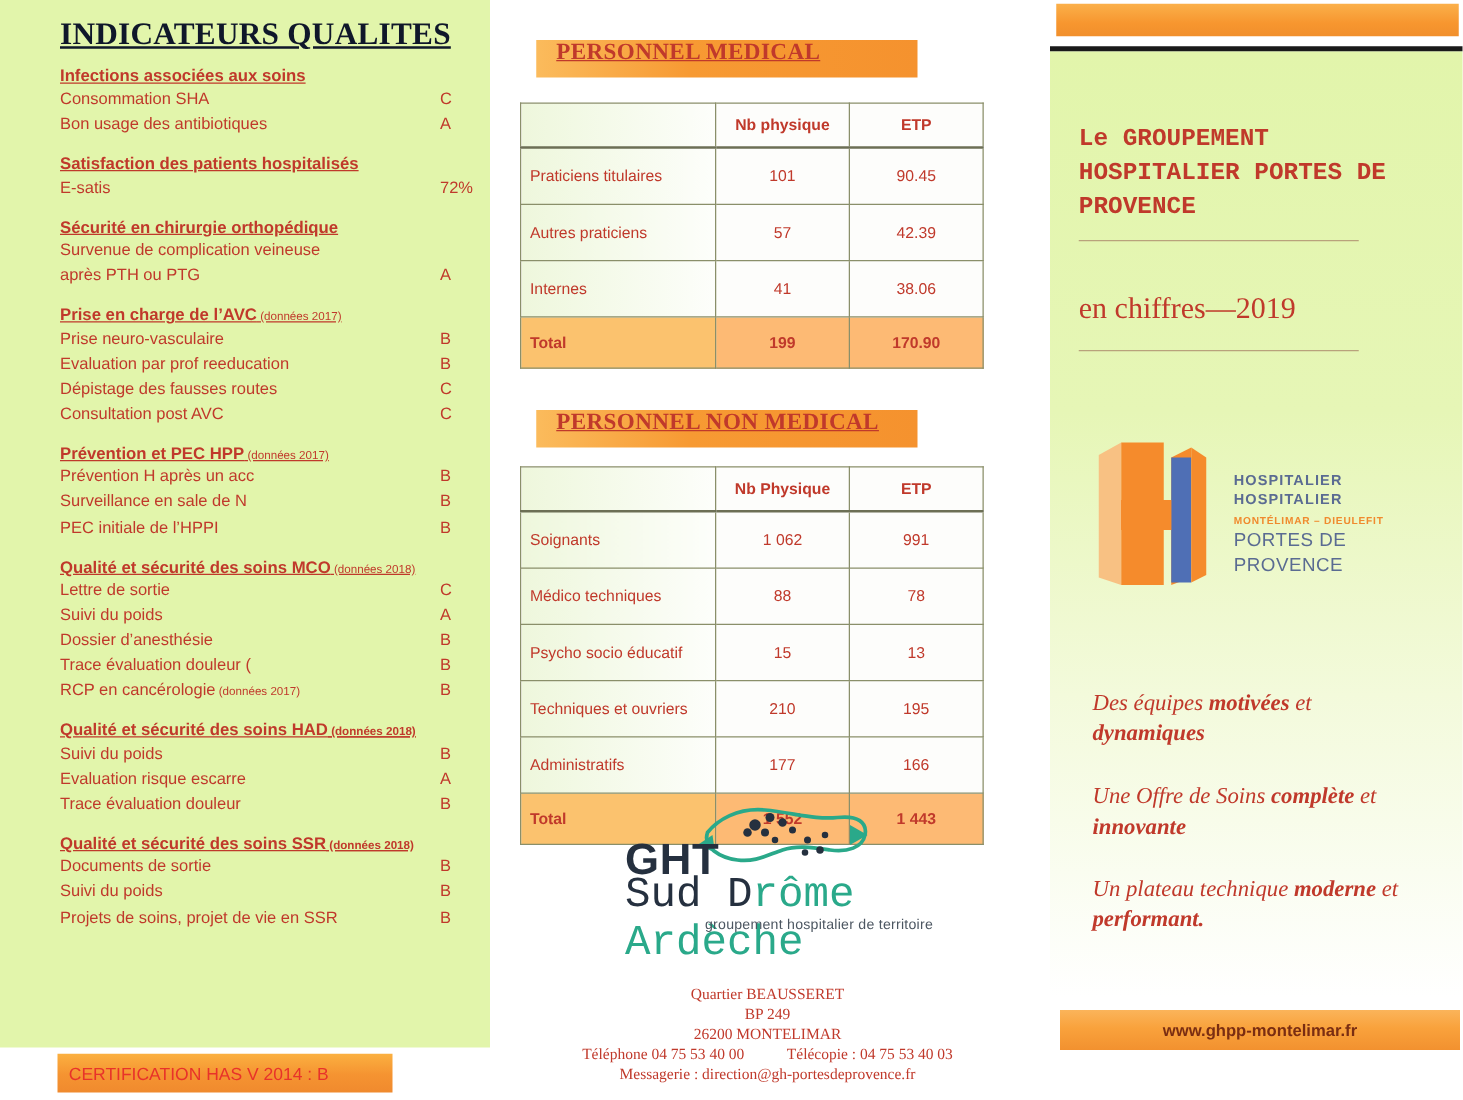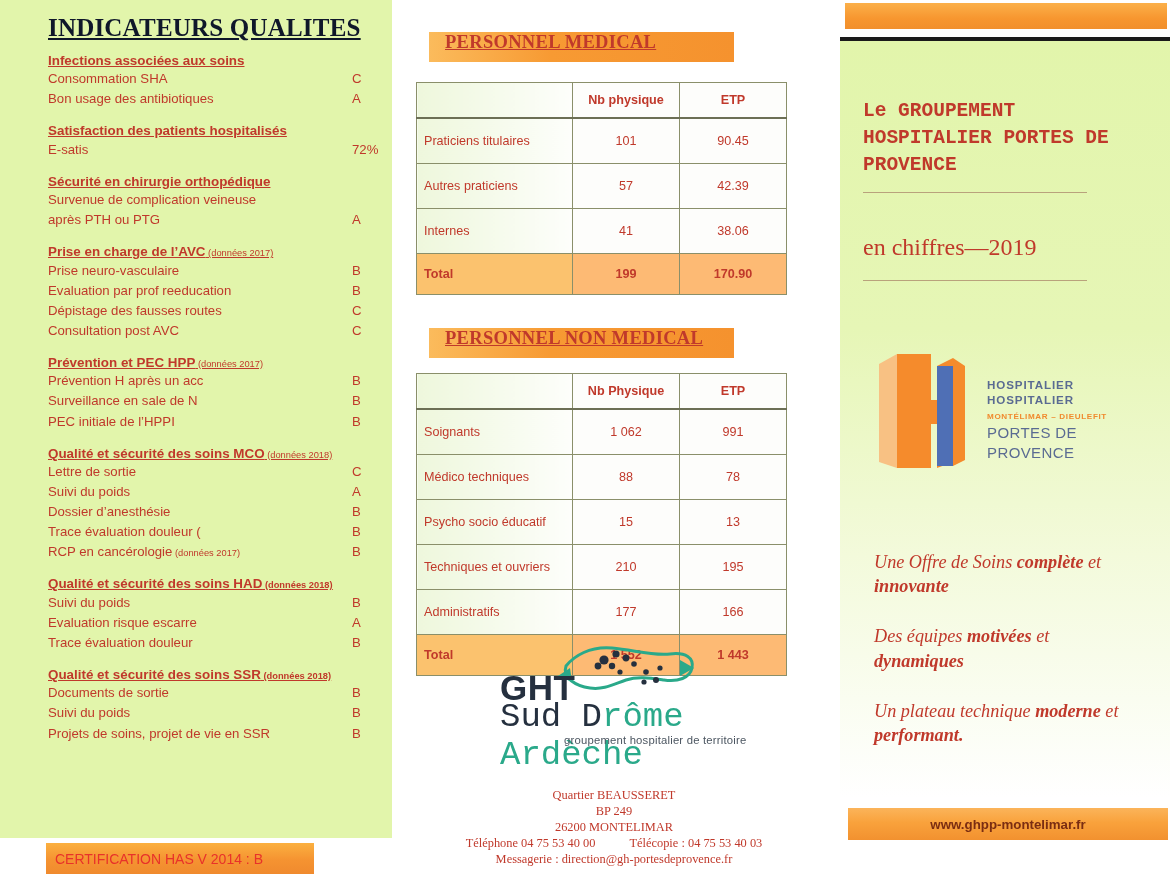--- a/index.html
+++ b/index.html
@@ -442,22 +442,22 @@
       <div class="h-txt">
         <div class="h-l1">HOSPITALIER</div>
         <div class="h-l1">HOSPITALIER</div>
         <div class="h-l2">MONTÉLIMAR – DIEULEFIT</div>
         <div class="h-l3">PORTES DE</div>
         <div class="h-l3">PROVENCE</div>
       </div>
     </div>
 
     <div class="slogans" id="slogan-list">
+        <div class="slogan"><span>Des équipes </span><b>motivées</b><span> et </span><b>dynamiques</b></div>
         <div class="slogan"><span>Une Offre de Soins </span><b>complète</b><span> et </span><b>innovante</b></div>
-        <div class="slogan"><span>Des équipes </span><b>motivées</b><span> et </span><b>dynamiques</b></div>
         <div class="slogan"><span>Un plateau technique </span><b>moderne</b><span> et </span><b>performant.</b></div>
       </div>
 
     <div class="web-banner">
       <span>www.ghpp-montelimar.fr</span>
     </div>
   </div>
 
 </div>
 

